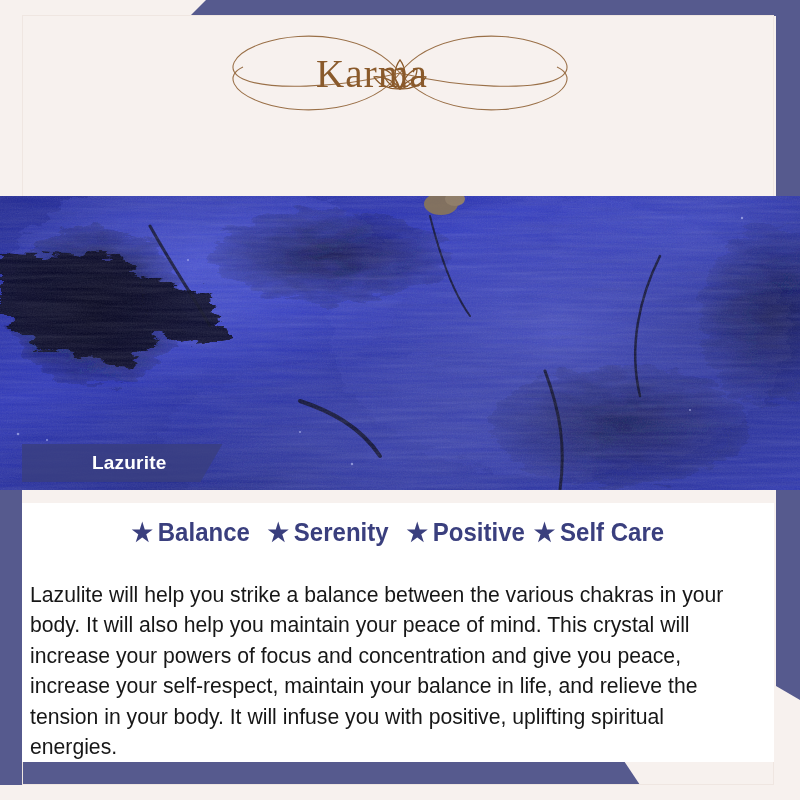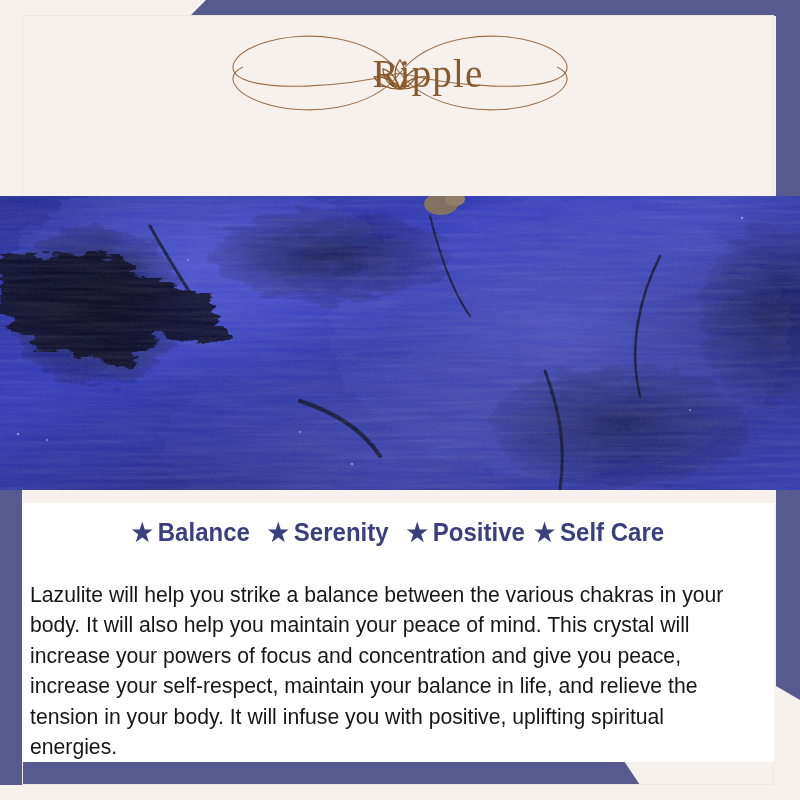--- a/index.html
+++ b/index.html
@@ -226,21 +226,21 @@
   <div id="logo-area">
     <div id="logo-inner">
       <svg id="logo-swirl" viewBox="0 0 430 92">
         <g fill="none" stroke="#8a5a2b" stroke-width="1.1" opacity="0.85">
           <path d="M215 46 C 186 8, 120 2, 78 16 C 46 27, 40 44, 58 52 C 82 63, 150 62, 215 46 Z"></path>
           <path d="M215 46 C 244 8, 310 2, 352 16 C 384 27, 390 44, 372 52 C 348 63, 280 62, 215 46 Z"></path>
           <path d="M215 46 C 186 84, 120 90, 78 76 C 46 65, 40 48, 58 40"></path>
           <path d="M215 46 C 244 84, 310 90, 352 76 C 384 65, 390 48, 372 40"></path>
         </g>
       </svg>
-      <span class="logo-word" id="logo-word-right">Ripple</span>
+      <span class="logo-word" id="logo-word-left">Karma</span>
       <svg id="logo-lotus" width="58" height="40" viewBox="0 0 58 40">
         <g fill="none" stroke="#8a5a2b" stroke-width="1.3" stroke-linejoin="round">
           <path d="M29 6 C 23 14, 22 26, 29 35 C 36 26, 35 14, 29 6 Z"></path>
           <path d="M29 35 C 19 33, 12 25, 12 15 C 19 17, 26 25, 29 35 Z"></path>
           <path d="M29 35 C 39 33, 46 25, 46 15 C 39 17, 32 25, 29 35 Z"></path>
           <path d="M29 35 C 18 36, 8 31, 3 23 C 12 22, 23 27, 29 35 Z"></path>
           <path d="M29 35 C 40 36, 50 31, 55 23 C 46 22, 35 27, 29 35 Z"></path>
         </g>
       </svg>
     </div>
@@ -325,20 +325,23 @@
         <circle cx="742" cy="22" r="1.2"></circle>
         <circle cx="690" cy="214" r="1.0"></circle>
       </g>
 
       <g opacity="0.85">
         <ellipse cx="441" cy="8" rx="17" ry="11" fill="#8f7a52"></ellipse>
         <ellipse cx="455" cy="3" rx="10" ry="7" fill="#a08a5e"></ellipse>
       </g>
     </svg>
 
+    <div id="stone-label">
+      <span id="stone-label-text">Lazurite</span>
+    </div>
   </div>
 
   <div id="content-panel">
     <div id="content-topstrip"></div>
 
     <div id="keywords">
       <span class="kw">
         <span class="star">★</span>
         <span>Balance</span>
       </span>

